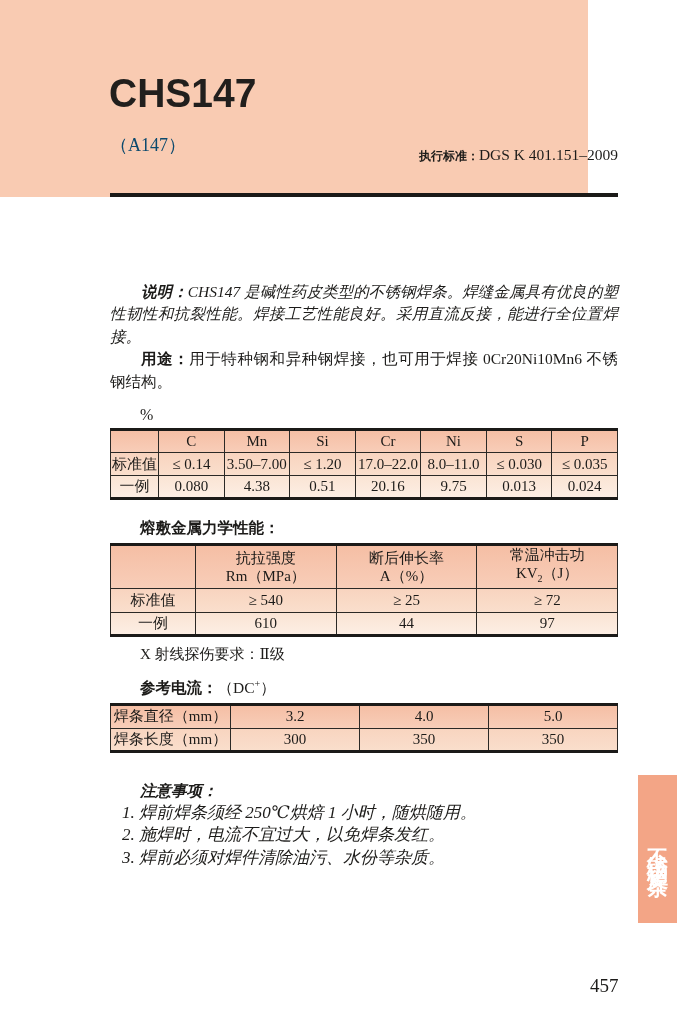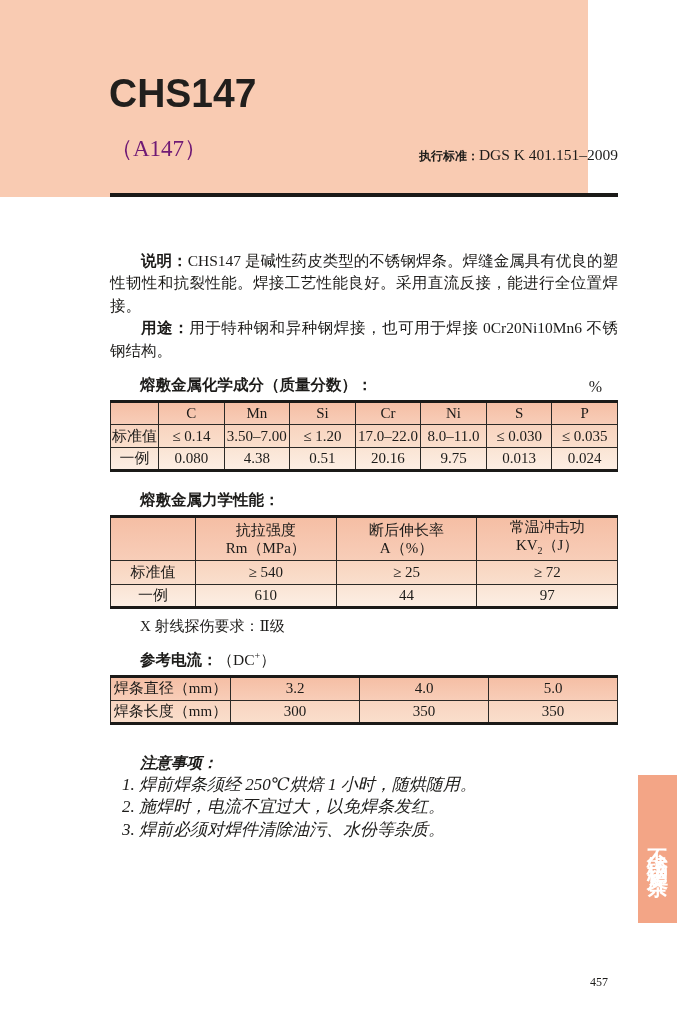--- a/index.html
+++ b/index.html
@@ -7,29 +7,29 @@
   .song { font-family:"Liberation Serif","DejaVu Serif",serif; }
   .hei  { font-family:"Liberation Sans","DejaVu Sans",sans-serif; font-weight:bold; }
 
   .page { position:relative; width:700px; height:1035px; background:#ffffff; overflow:hidden; color:#1d1c1a; }
 
   
   .hd { position:relative; width:588px; height:197px; background:#f9cbb2; }
   .model { position:absolute; left:109px; top:72px; font-size:39px; line-height:1;
            font-family:"Liberation Sans","DejaVu Sans",sans-serif; font-weight:bold;
            letter-spacing:0px; color:#211f1d; transform:scaleY(1.05); transform-origin:left top; }
-  .alias { position:absolute; left:110px; top:133px; font-size:23px; color:#701a75; }
+  .alias { position:absolute; left:110px; top:133px; font-size:18px; color:#0c4a6e; }
   .std   { position:absolute; left:110px; top:146px; width:508px; text-align:right; font-size:15.5px; }
   .std .lbl { font-size:12px; }
   .hd-rule { position:absolute; left:110px; bottom:0px; width:508px; height:4px; background:#1b1a18; }
 
   
   .content { position:absolute; left:110px; top:197px; width:508px; }
   .body-p { font-size:15.5px; line-height:22.4px; text-align:justify; text-indent:2em; color:#1c1b19; }
-  .body-p.first { margin-top:53px; }
+  .body-p.first { margin-top:84px;font-style:italic; }
 
   .sec-title-row { display:flex; justify-content:space-between; align-items:flex-end;
                    margin-top:13px; padding-left:30px; padding-right:16px; }
   .sec-title { font-size:15.5px; }
   .unit { font-size:16px; }
 
   .tbl { width:508px; border-collapse:collapse; table-layout:fixed; margin-top:4px;
          border:1px solid #2b2926; border-top:3px solid #1b1a18; border-bottom:3px solid #1b1a18; }
   .tbl th, .tbl td { border:1px solid #2b2926; text-align:center; vertical-align:middle;
                      font-family:"Liberation Serif","DejaVu Serif",serif; font-weight:normal;
@@ -50,21 +50,21 @@
 
   .notes { margin-top:27px;font-style:italic; }
   .notes-title { padding-left:30px; font-size:15.5px; line-height:22px; }
   .note-item { padding-left:12px; font-size:17px; line-height:22.3px; }
 
   
   .tab { position:absolute; left:638px; top:775px; width:39px; height:148px; background:#f3a586;
          display:flex; align-items:center; justify-content:center; }
   .tab-text { writing-mode:vertical-rl; color:#ffffff; font-size:21px; letter-spacing:7px;
               font-family:"Liberation Sans","DejaVu Sans",sans-serif; font-weight:bold; }
-  .pageno { position:absolute; left:590px; top:975px; font-size:12px; }
+  .pageno { position:absolute; left:590px; top:975px; font-size:19px; }
 </style>
 </head>
 <body>
 
 <div class="page">
 
   <div class="hd">
     <div class="model">CHS147</div>
     <div class="alias song">（A147）</div>
     <div class="std">
@@ -76,21 +76,20 @@
   <div class="content">
 
     <p class="body-p song first">
       <span class="hei">说明：</span><span>CHS147 是碱性药皮类型的不锈钢焊条。焊缝金属具有优良的塑性韧性和抗裂性能。焊接工艺性能良好。采用直流反接，能进行全位置焊接。</span>
     </p>
     <p class="body-p song">
       <span class="hei">用途：</span><span>用于特种钢和异种钢焊接，也可用于焊接 0Cr20Ni10Mn6 不锈钢结构。</span>
     </p>
 
     <div class="sec-title-row">
-      <span class="sec-title hei">熔敷金属化学成分（质量分数）：</span>
       <span class="unit song">%</span>
     </div>
     <table class="tbl chem">
       <colgroup>
           <col style="width:48px">
           <col>
           <col>
           <col>
           <col>
           <col>

